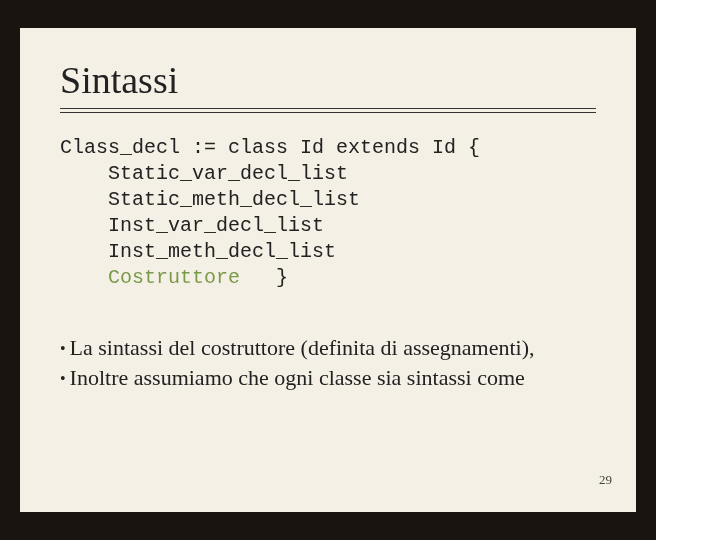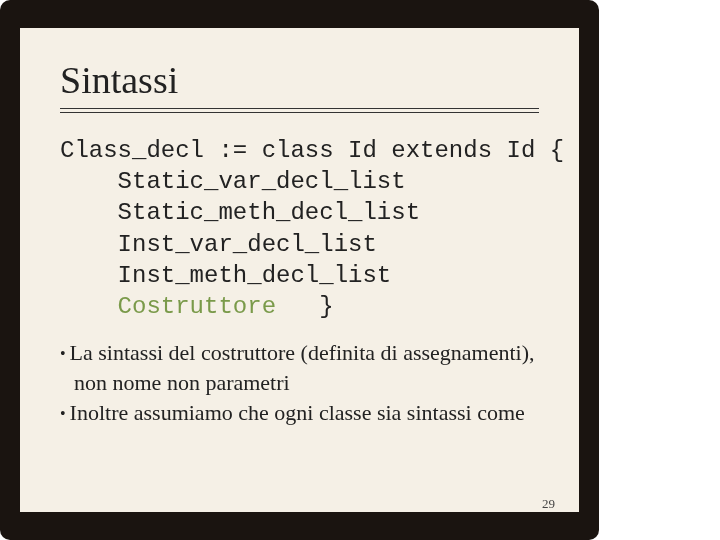--- a/index.html
+++ b/index.html
@@ -3,25 +3,24 @@
 <meta charset="utf-8">
 <style>
   html, body {
     margin: 0;
     padding: 0;
     width: 720px;
     height: 540px;
     overflow: hidden;
   }
   .slide-outer {
-    width: 599px;
+    width: 656px;
     height: 540px;
     background: #1a1410;
     position: relative;
-    border-radius: 10px;
   }
   .slide-inner {
     position: absolute;
     top: 28px;
     left: 20px;
     right: 20px;
     bottom: 28px;
     background: #f5f0e6;
     padding: 30px 40px 20px 40px;
     box-sizing: border-box;
@@ -38,25 +37,25 @@
     border-top: 1.5px solid #333;
     margin: 2px 0 0 0;
   }
   .hr2 {
     border: none;
     border-top: 1px solid #333;
     margin: 3px 0 22px 0;
   }
   .grammar {
     font-family: "Courier New", Courier, monospace;
-    font-size: 24px;
+    font-size: 20px;
     color: #222;
     line-height: 1.3;
     white-space: pre;
-    margin-bottom: 16px;
+    margin-bottom: 42px;
   }
   .constr {
     color: #7a9a4a;
   }
   .bullets {
     font-family: Georgia, 'Times New Roman', serif;
     font-size: 22px;
     color: #222;
     line-height: 1.35;
   }
@@ -71,21 +70,21 @@
   }
   .bullet-text {
     flex: 1;
   }
   .cont {
     margin-left: 14px;
   }
   .pagenum {
     position: absolute;
     right: 44px;
-    bottom: 28px;
+    bottom: 52px;
     font-family: Georgia, 'Times New Roman', serif;
     font-size: 13px;
     color: #444;
   }
 </style>
 </head>
 <body>
 
 <div class="slide-outer">
   <div class="slide-inner">
@@ -99,21 +98,20 @@
 <span>    Static_meth_decl_list</span>
 <span>    Inst_var_decl_list</span>
 <span>    Inst_meth_decl_list</span>
 <span>    </span><span class="constr">Costruttore</span><span>   }</span></div>
 
     <div class="bullets">
       <div class="bullet-row">
         <span class="bullet-dot">•</span>
         <span class="bullet-text">La sintassi del costruttore (definita di assegnamenti),</span>
       </div>
-      <div class="cont">non nome non parametri</div>
 
       <div class="bullet-row">
         <span class="bullet-dot">•</span>
         <span class="bullet-text">Inoltre assumiamo che ogni classe sia sintassi come</span>
       </div>
     </div>
 
   </div>
   <div class="pagenum">29</div>
 </div>

